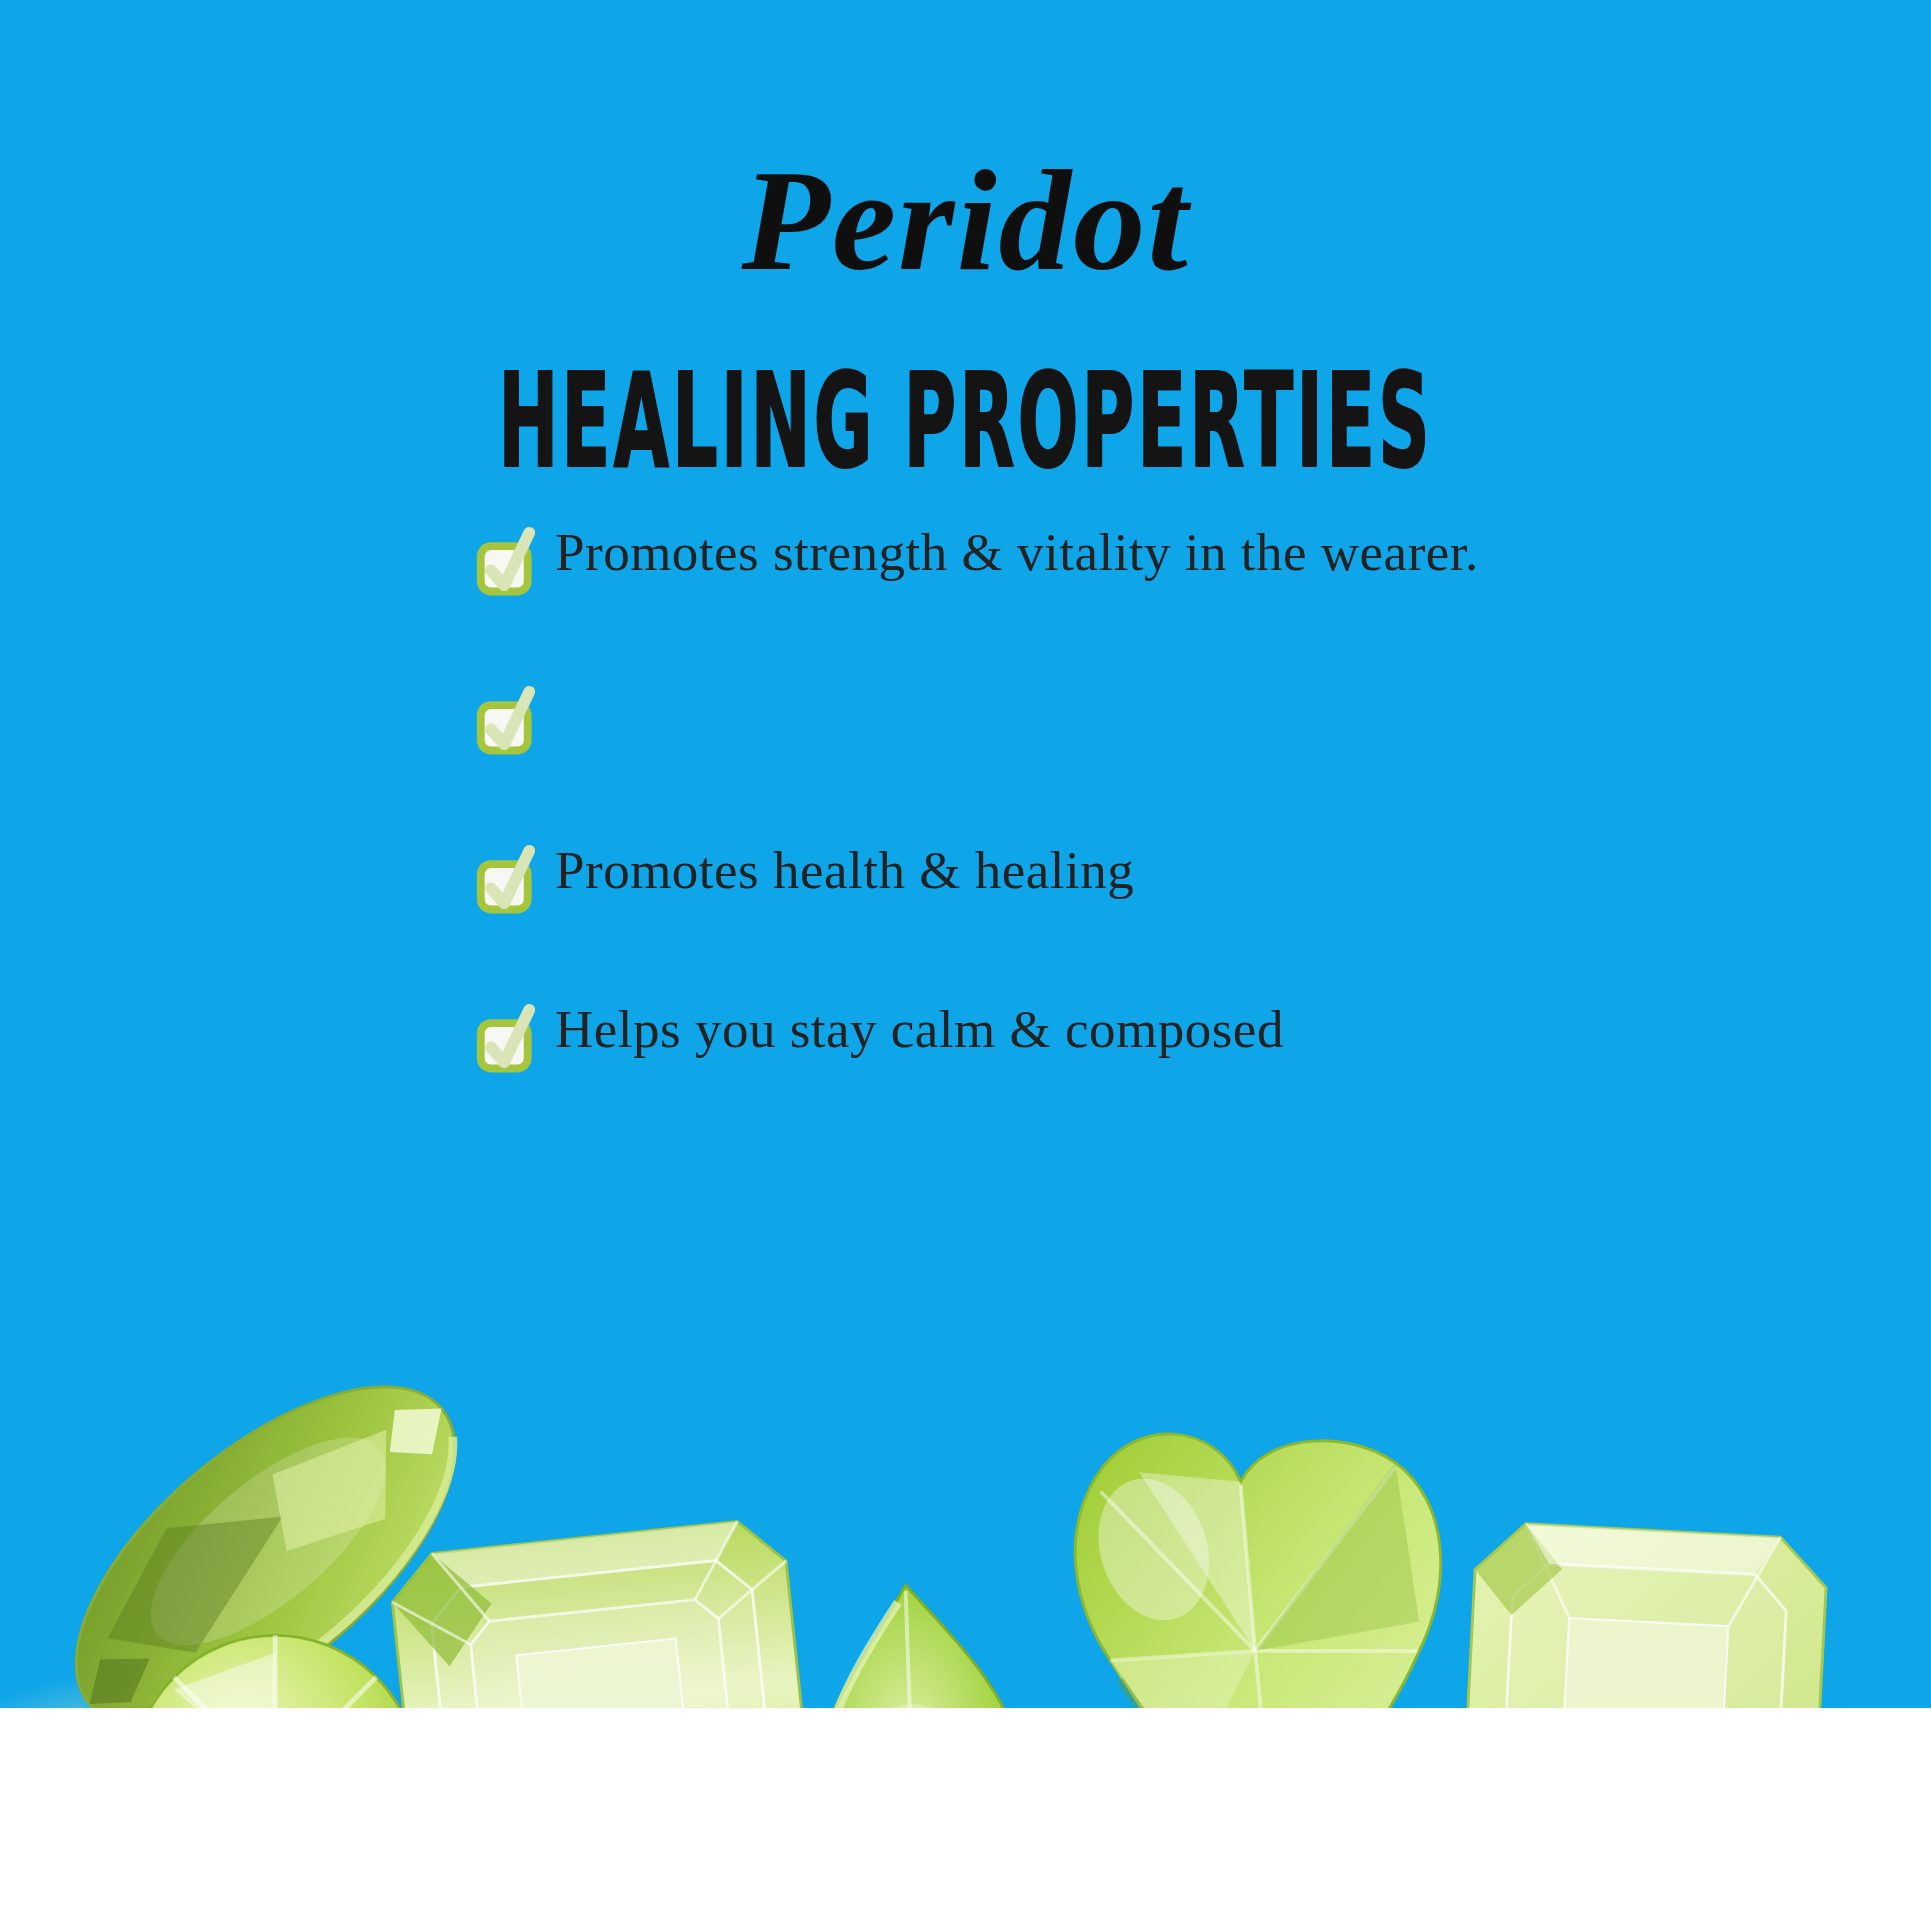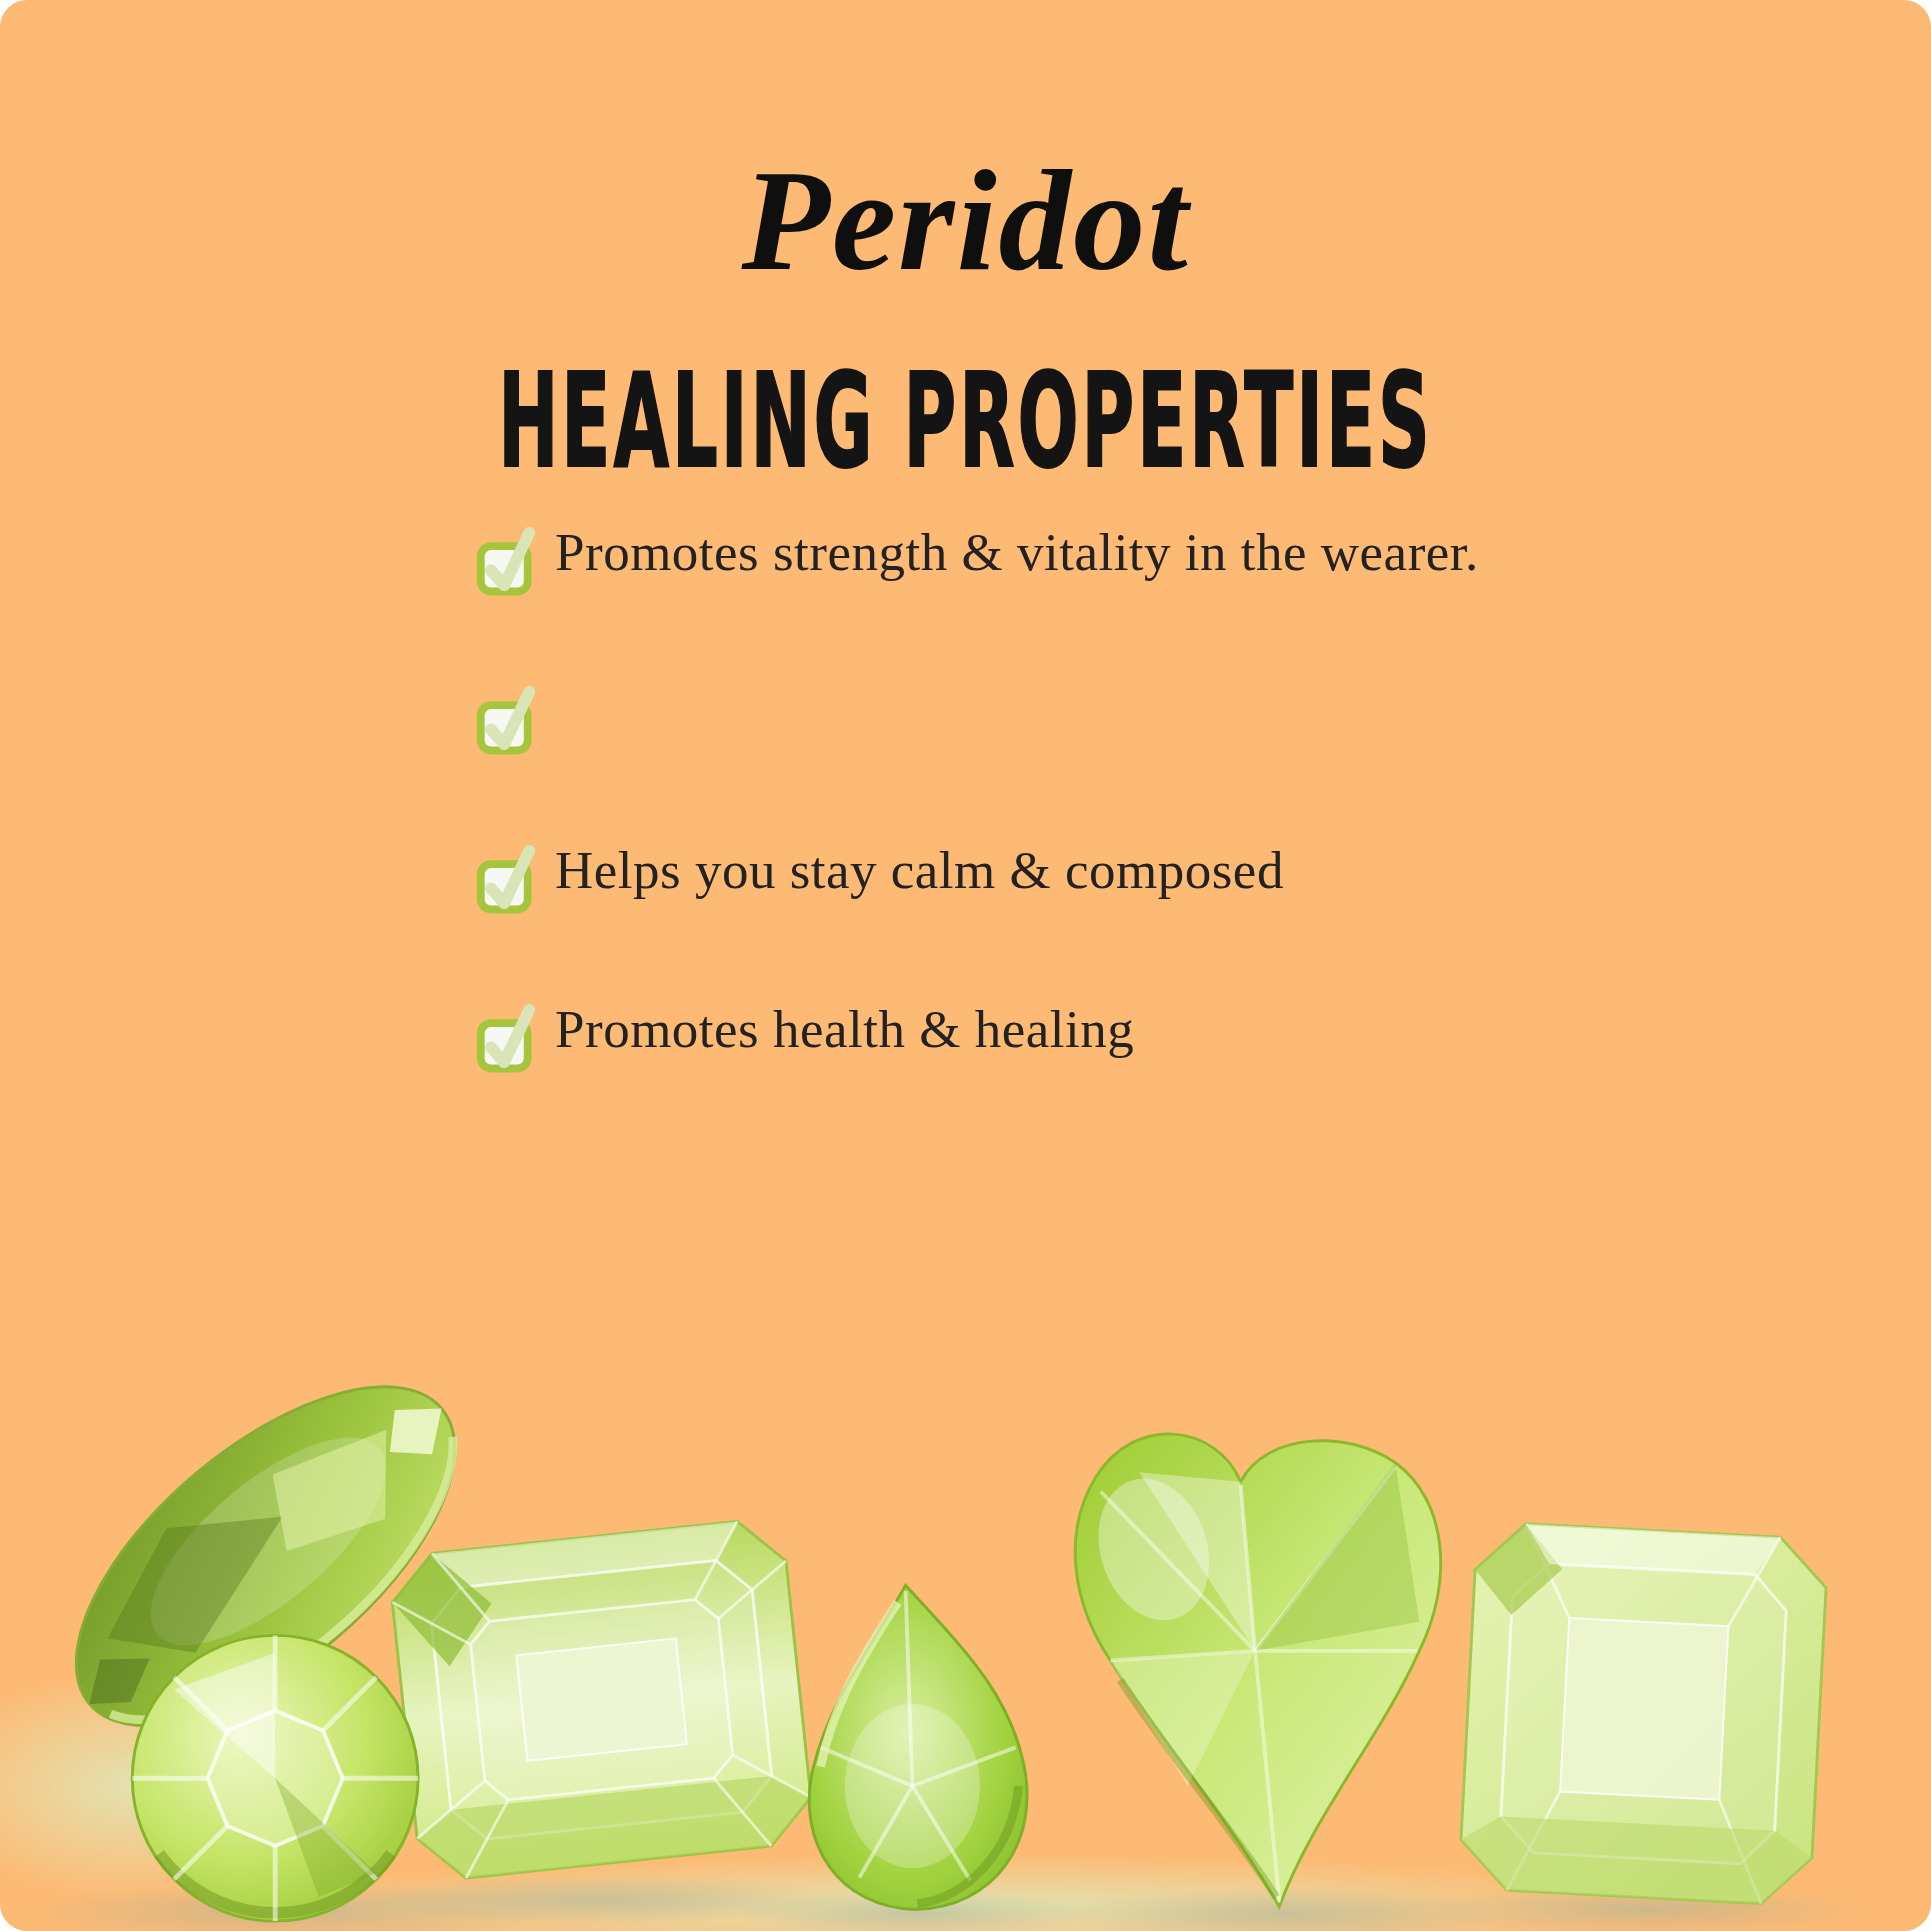--- a/index.html
+++ b/index.html
@@ -1,18 +1,18 @@
 <!DOCTYPE html>
 <html><head>
 <meta charset="utf-8">
 <style>
   html,body{margin:0;padding:0;background:#ffffff;}
   .canvas{
-    position:relative;width:1931px;height:1931px;background:#fdba74;
-    overflow:hidden;font-family:"Liberation Serif",serif;color:#1b1b1b;border-radius:27px;
+    position:relative;width:1931px;height:1708px;background:#0ea5e9;
+    overflow:hidden;font-family:"Liberation Serif",serif;color:#1b1b1b;
   }
   .title{
     position:absolute;top:46px;left:0;width:1931px;text-align:center;
     font-family:"Liberation Serif",serif;font-style:italic;font-weight:bold;
     font-size:145px;line-height:154px;color:#0f0f0f;letter-spacing:1.9px;
   }
   .subtitle{
     position:absolute;top:253px;left:0;width:1931px;text-align:center;
     font-family:"DejaVu Sans",sans-serif;font-weight:bold;font-size:120px;
     line-height:127px;color:#141414;letter-spacing:4.8px;white-space:nowrap;
@@ -55,29 +55,29 @@
         <rect x="7" y="27" width="60" height="58" rx="13" fill="#f7f7f4" stroke="#a5c63c" stroke-width="10"></rect>
         <path d="M 20,58 L 37,77 L 69,10" fill="none" stroke="#d9e5b6" stroke-width="15" stroke-linecap="round" stroke-linejoin="round"></path>
       </svg>
     </li>
 
     <li class="check-row">
       <svg class="check-icon" viewBox="0 0 76 92">
         <rect x="7" y="27" width="60" height="58" rx="13" fill="#f7f7f4" stroke="#a5c63c" stroke-width="10"></rect>
         <path d="M 20,58 L 37,77 L 69,10" fill="none" stroke="#d9e5b6" stroke-width="15" stroke-linecap="round" stroke-linejoin="round"></path>
       </svg>
+      <span class="check-text">Promotes health &amp; healing</span>
+    </li>
+
+    <li class="check-row">
+      <svg class="check-icon" viewBox="0 0 76 92">
+        <rect x="7" y="27" width="60" height="58" rx="13" fill="#f7f7f4" stroke="#a5c63c" stroke-width="10"></rect>
+        <path d="M 20,58 L 37,77 L 69,10" fill="none" stroke="#d9e5b6" stroke-width="15" stroke-linecap="round" stroke-linejoin="round"></path>
+      </svg>
       <span class="check-text">Helps you stay calm &amp; composed</span>
-    </li>
-
-    <li class="check-row">
-      <svg class="check-icon" viewBox="0 0 76 92">
-        <rect x="7" y="27" width="60" height="58" rx="13" fill="#f7f7f4" stroke="#a5c63c" stroke-width="10"></rect>
-        <path d="M 20,58 L 37,77 L 69,10" fill="none" stroke="#d9e5b6" stroke-width="15" stroke-linecap="round" stroke-linejoin="round"></path>
-      </svg>
-      <span class="check-text">Promotes health &amp; healing</span>
     </li>
 
 
   </ul>
 
   <svg class="gems" viewBox="0 0 2000 620">
     <defs>
       <linearGradient id="gradOval" x1="0" y1="0" x2="1" y2="1">
         <stop offset="0" stop-color="#6e9427"></stop>
         <stop offset="0.55" stop-color="#9cc43e"></stop>

